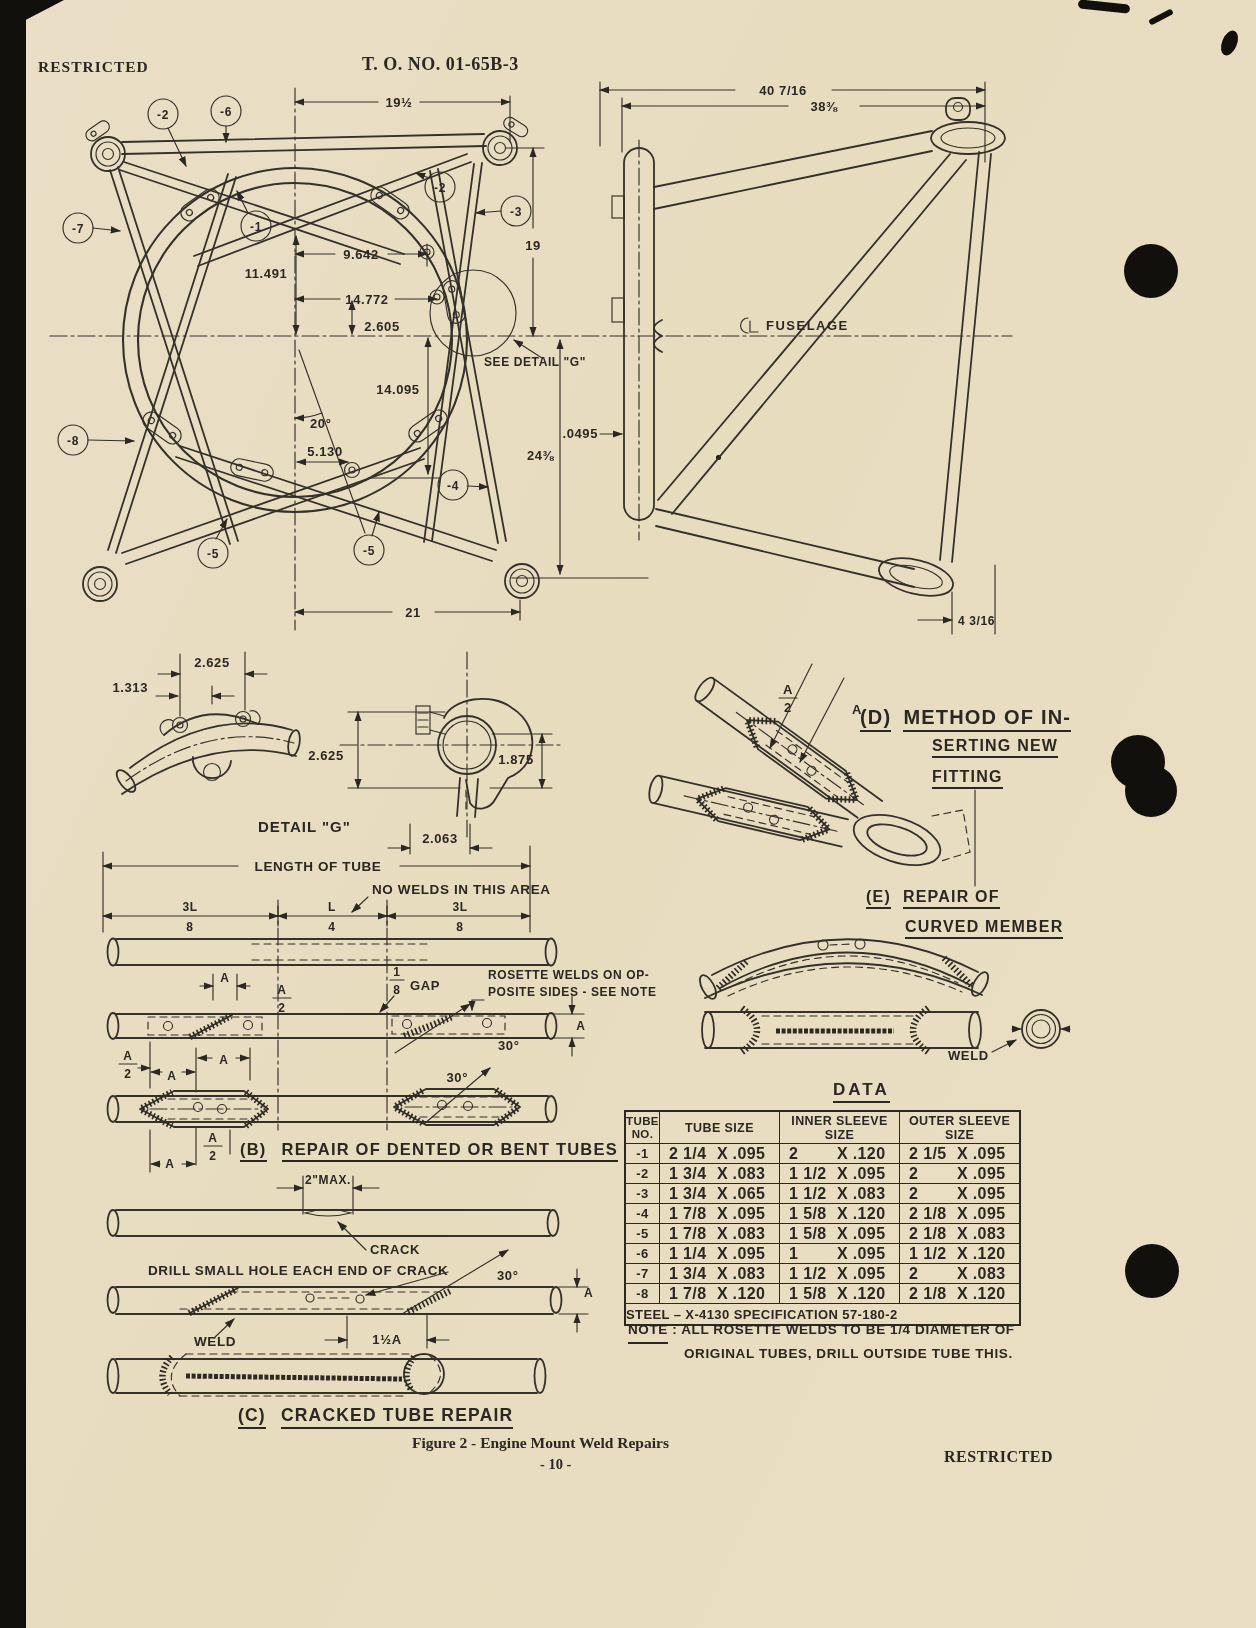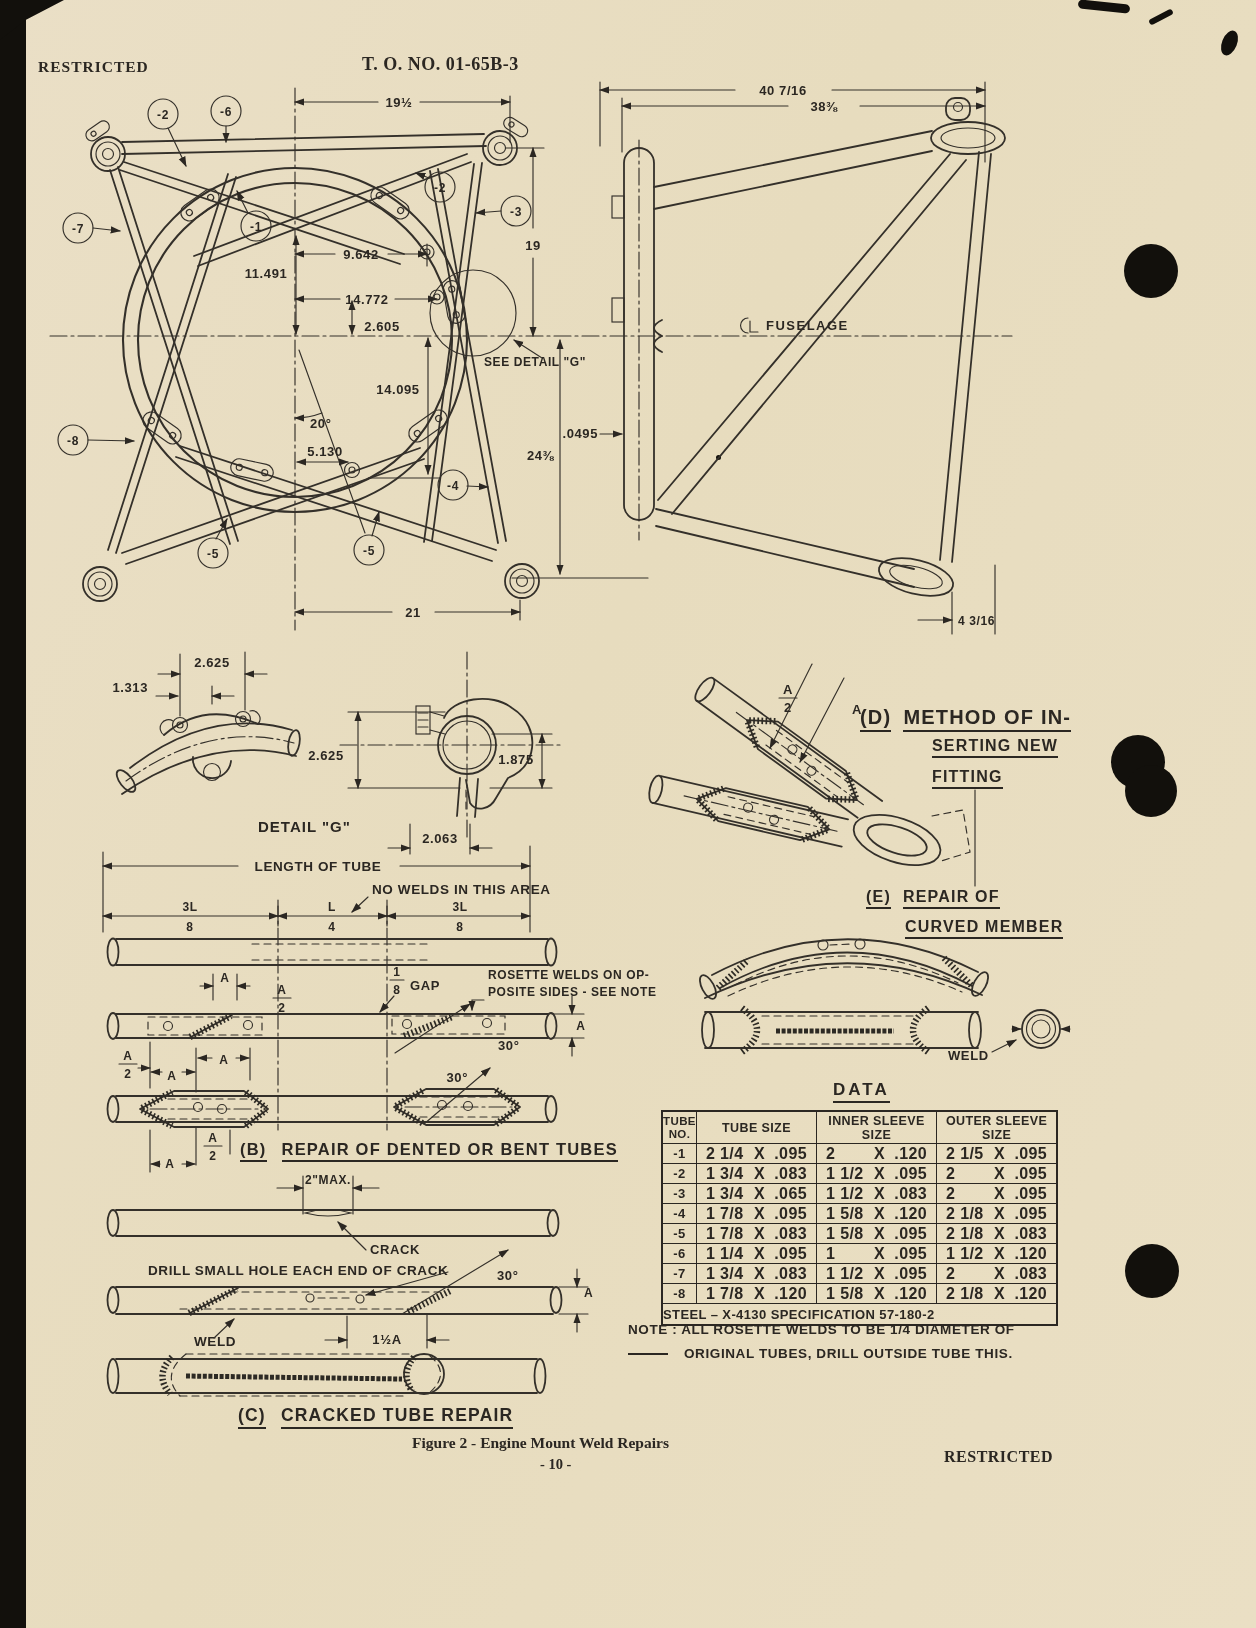--- a/index.html
+++ b/index.html
@@ -15,31 +15,31 @@
   .ln{stroke:#34302a;stroke-width:1.8;fill:none;stroke-linecap:round;stroke-linejoin:round}
   .ln2{stroke:#34302a;stroke-width:2.1;fill:none}
   .dl{stroke:#34302a;stroke-width:1.15;fill:none;stroke-linecap:round}
   .dsh{stroke-dasharray:7 5}
   .cl{stroke-dasharray:17 4 3 4}
   .fz{stroke:#2d2a24;stroke-width:6.5;stroke-dasharray:1.7 2.4;fill:none}
   .hv{stroke:#2d2a24;stroke-width:5;stroke-dasharray:4 1.6;fill:none}
   svg text{font-family:"Liberation Sans","DejaVu Sans",sans-serif;font-weight:700;fill:#2b2722;letter-spacing:.6px}
   .t13{font-size:13px}.t12{font-size:12px}.t14{font-size:13.5px}
   .blk{position:absolute;background:#12100c}
-  .data-table{position:absolute;left:661px;top:1110px;width:384px;border-collapse:collapse;
+  .data-table{position:absolute;left:624px;top:1110px;width:384px;border-collapse:collapse;
               border:2.4px solid #2b2722;color:#2b2722;letter-spacing:.4px}
   .data-table th,.data-table td{border:1.5px solid #2b2722;font-weight:700;padding:0}
   .data-table th{font-size:12.5px;height:31px}
   .thno{font-size:11.5px;line-height:1.1}
   .data-table td.no{text-align:center;font-size:13px;height:19px}
   .szw{display:flex;align-items:center;padding:0 9px;font-size:16px}
-  .szw .a{width:48px;text-align:left}.szw .x{flex:1;text-align:center}.szw .b{width:42px;text-align:right}
+  .szw .a{width:48px;text-align:left}.szw .x{flex:1;text-align:center}.szw .b{width:42px;text-align:center}
   .steel-td{font-size:13px;padding:2px 0 2px 8px;text-align:left;height:20px}
   .note-line{position:absolute;font-weight:700;font-size:13.5px;letter-spacing:.6px;white-space:nowrap}
-  .note-line .u{border-bottom:2px solid #2b2722;padding-bottom:16px}
+  .note-line .u{border-bottom:2px solid #2b2722;padding-bottom:5px}
 </style>
 </head>
 <body>
 
 <div class="page">
 
   <div class="blk" style="left:0;top:0;width:26px;height:1628px"></div>
   <div class="blk" style="left:0;top:0;width:64px;height:40px;clip-path:polygon(0 0,100% 0,40% 50%,0 100%)"></div>
   <div class="blk" style="left:1078px;top:2px;width:52px;height:9px;transform:rotate(6deg);border-radius:5px"></div>
   <div class="blk" style="left:1148px;top:14px;width:26px;height:6px;transform:rotate(-28deg);border-radius:3px"></div>

